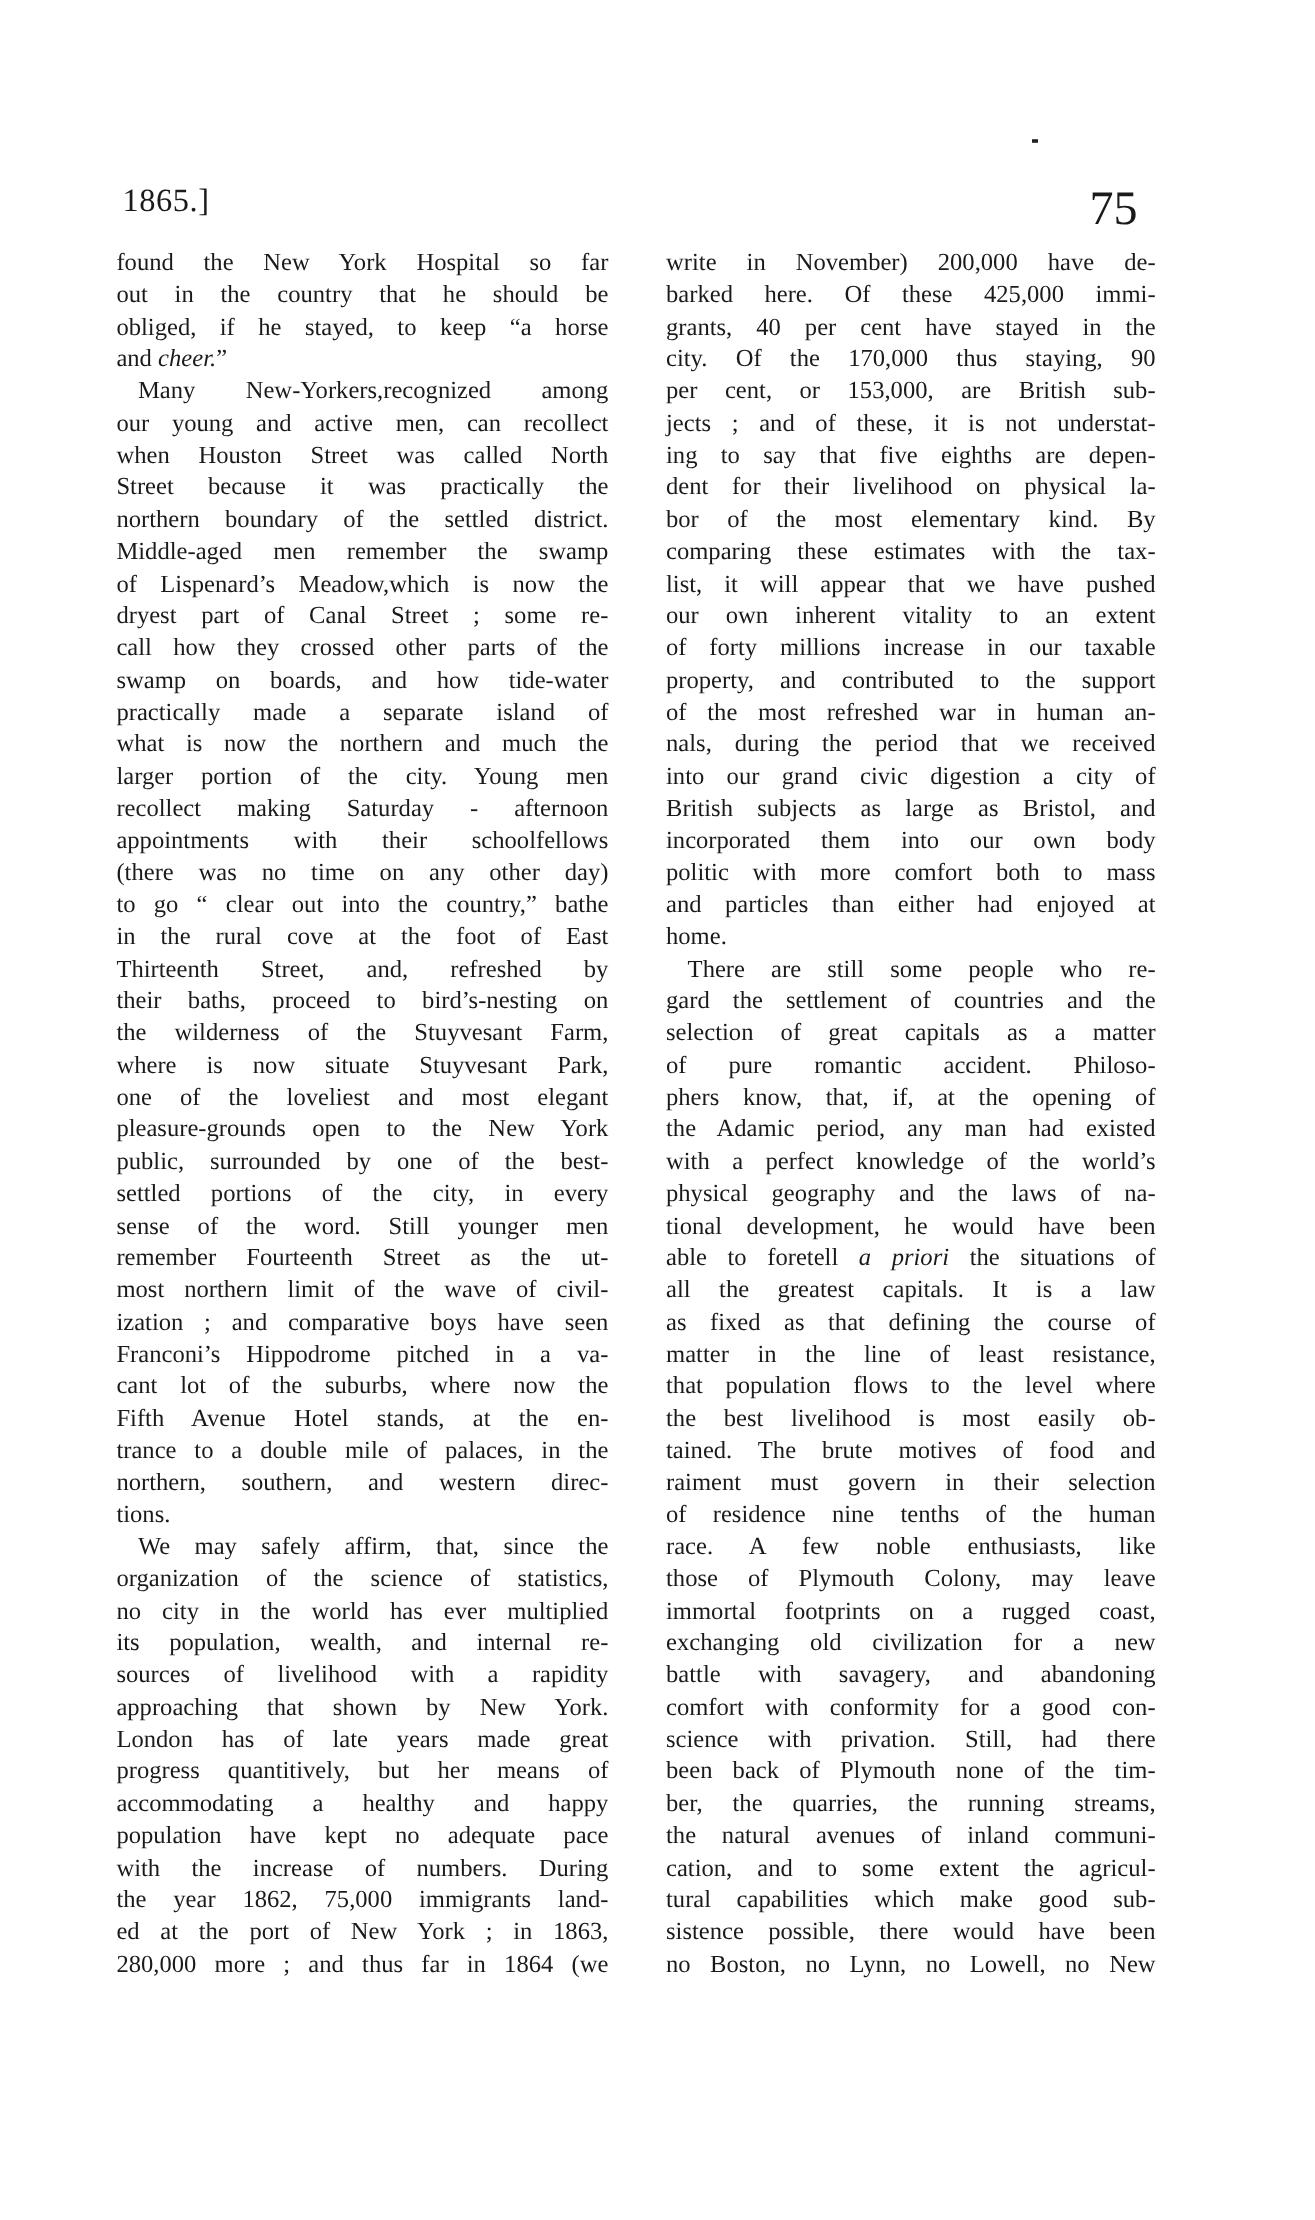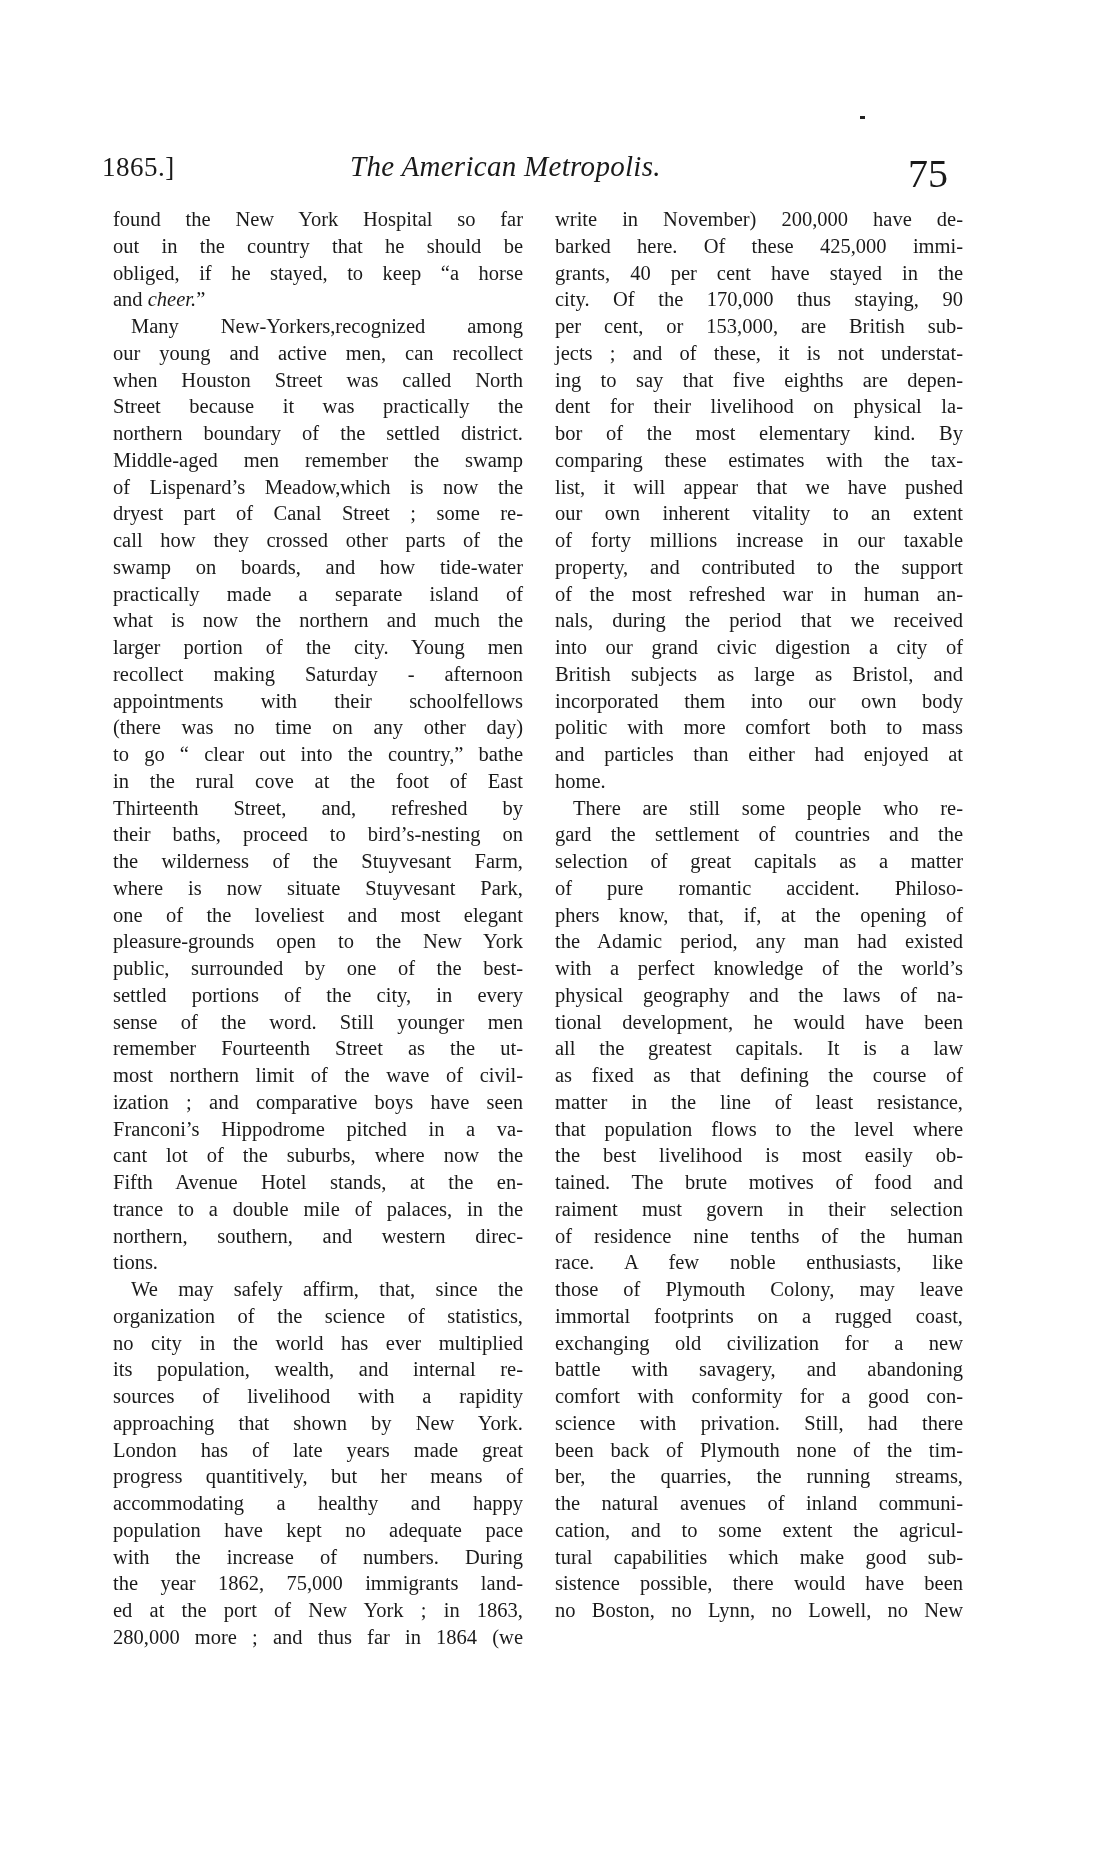--- a/index.html
+++ b/index.html
@@ -7,39 +7,38 @@
     width: 1096px; height: 1850px; position: relative; overflow: hidden;
     font-family: "Liberation Serif", "DejaVu Serif", serif;
     color: #1a1a1a;
   }
   .speck { position: absolute; background: #222; }
   .running-head { position: absolute; left: 0; top: 0; width: 984px; height: 200px; }
   .rh-year { position: absolute; left: 102px; top: 152px; font-size: 27px; letter-spacing: 0.5px; }
   .rh-title { position: absolute; left: 350px; top: 150px; font-size: 29px; font-style: italic; letter-spacing: 0.3px; }
   .rh-page { position: absolute; left: 908px; top: 150px; font-size: 40px; }
   .column { position: absolute; top: 206px; }
-  .col-left { left: 97px; width: 410px; margin-left: 16px; }
+  .col-left { left: 97px; width: 410px; }
   .col-right { left: 555px; width: 408px; }
   .line {
     display: block; height: 26.75px; line-height: 26.75px;
     font-size: 20.5px; white-space: nowrap;
     text-align: justify; text-align-last: justify;
   }
   .line.last { text-align-last: left; }
   .line.indent { text-indent: 18px; }
   .ital { font-style: italic; }
 </style>
 </head>
 <body>
 
 <div class="speck" style="left:860px; top:116px; width:5px; height:3px;"></div>
 
 <div class="running-head">
   <span class="rh-year">1865.]</span>
-  <span class="rh-title">The American Metropolis.</span>
   <span class="rh-page">75</span>
 </div>
 
 <div class="column col-left" id="col-left">
     <div class="line">found the New York Hospital so far</div>
     <div class="line">out in the country that he should be</div>
     <div class="line">obliged, if he stayed, to keep “a horse</div>
     <div class="line last"><span>and </span><span class="ital">cheer.</span><span>”</span></div>
     <div class="line indent">Many New-Yorkers,recognized among</div>
     <div class="line">our young and active men, can recollect</div>
@@ -117,20 +116,21 @@
     <div class="line last">home.</div>
     <div class="line indent">There are still some people who re-</div>
     <div class="line">gard the settlement of countries and the</div>
     <div class="line">selection of great capitals as a matter</div>
     <div class="line">of pure romantic accident.  Philoso-</div>
     <div class="line">phers know, that, if, at the opening of</div>
     <div class="line">the Adamic period, any man had existed</div>
     <div class="line">with a perfect knowledge of the world’s</div>
     <div class="line">physical geography and the laws of na-</div>
     <div class="line">tional development, he would have been</div>
+    <div class="line"><span>able to foretell </span><span class="ital">a priori</span><span> the situations of</span></div>
     <div class="line">all the greatest capitals.  It is a law</div>
     <div class="line">as fixed as that defining the course of</div>
     <div class="line">matter in the line of least resistance,</div>
     <div class="line">that population flows to the level where</div>
     <div class="line">the best livelihood is most easily ob-</div>
     <div class="line">tained.  The brute motives of food and</div>
     <div class="line">raiment must govern in their selection</div>
     <div class="line">of residence nine tenths of the human</div>
     <div class="line">race.  A few noble enthusiasts, like</div>
     <div class="line">those of Plymouth Colony, may leave</div>

